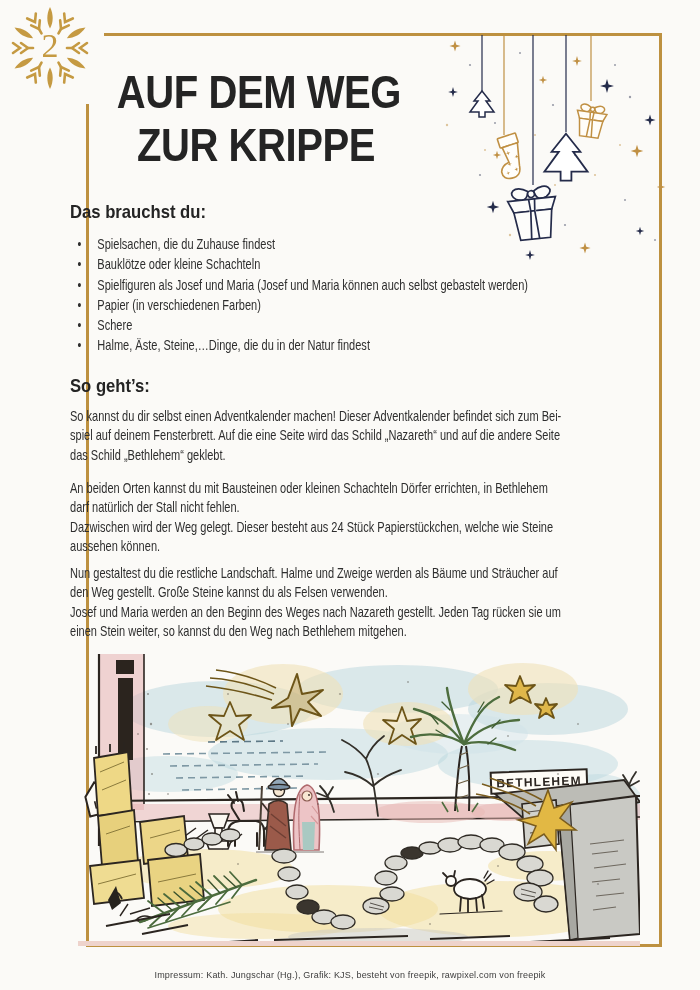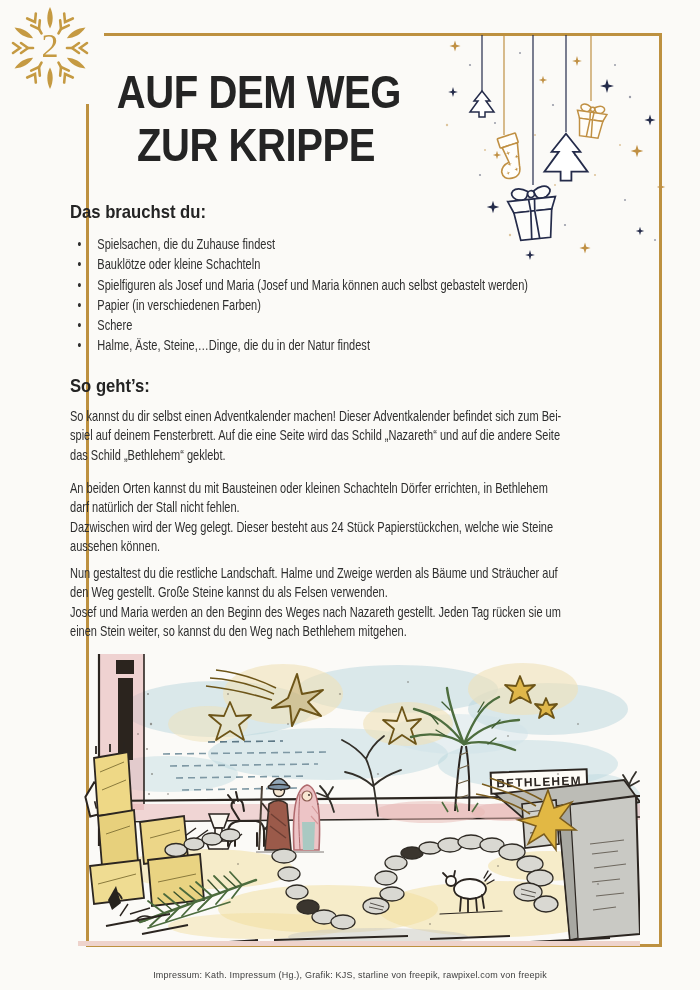--- a/index.html
+++ b/index.html
@@ -509,15 +509,15 @@
         <circle cx="480" cy="120" r="1.1"></circle>
       <circle cx="60" cy="80" r="1"></circle>
         <circle cx="420" cy="212" r="1"></circle>
         <circle cx="352" cy="270" r="1"></circle>
       <circle cx="160" cy="210" r="1"></circle>
         <circle cx="520" cy="230" r="1.1"></circle>
         <circle cx="90" cy="140" r="1"></circle>
     </g>
   </svg>
 
-  <div class="imprint">Impressum: Kath. Impressum (Hg.), Grafik: KJS, starline von freepik, rawpixel.com von freepik</div>
+  <div class="imprint">Impressum: Kath. Jungschar (Hg.), Grafik: KJS, besteht von freepik, rawpixel.com von freepik</div>
 
 </div>
 
 </body></html>

